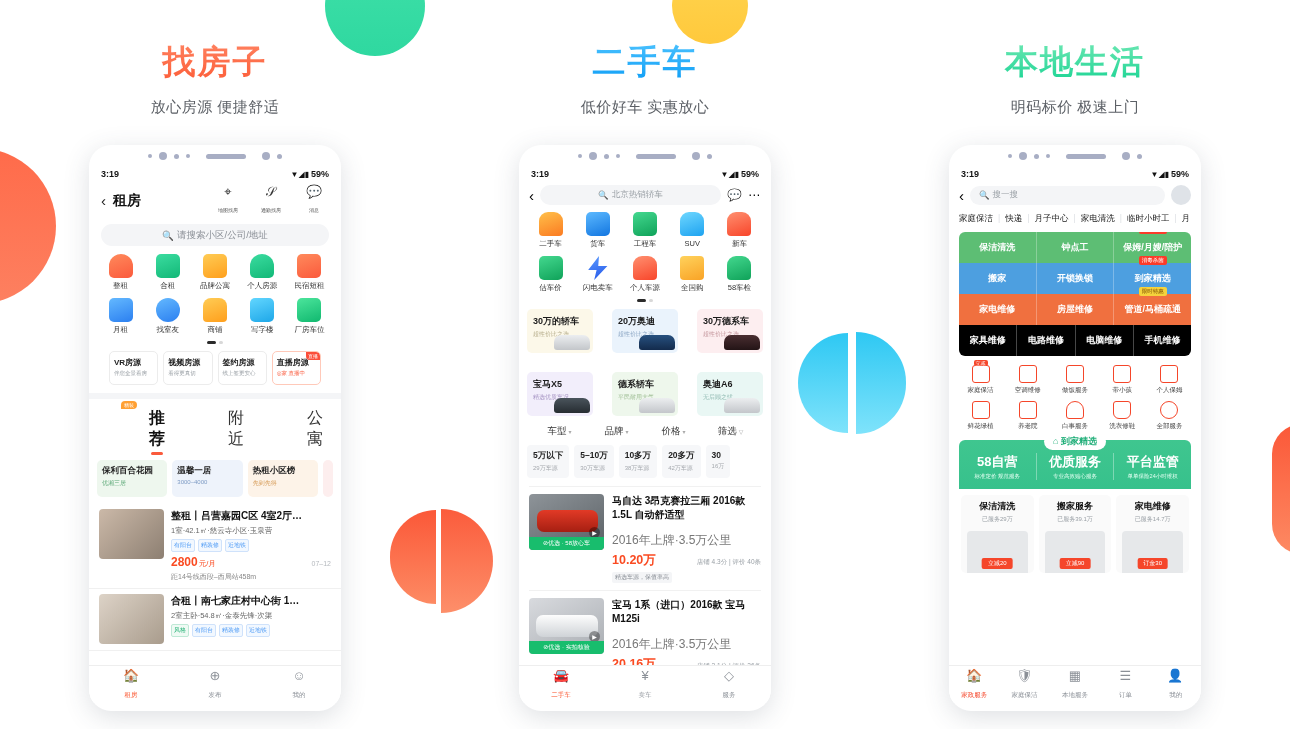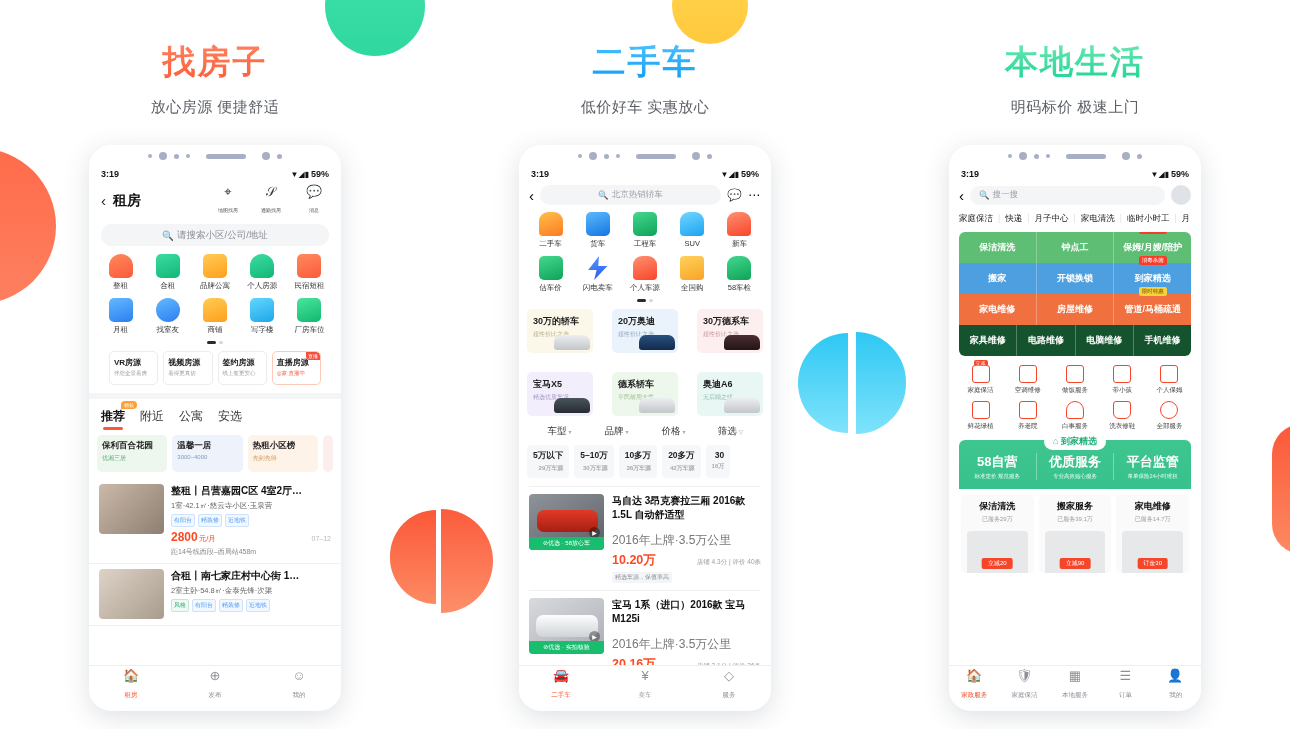--- a/index.html
+++ b/index.html
@@ -79,21 +79,21 @@
   .cards4{ display:grid; grid-template-columns:repeat(4,1fr); gap:5px; padding:0 20px 8px;}
   .c4{ border:1px solid #ececec; border-radius:5px; padding:5px 4px 7px; position:relative; overflow:hidden;}
   .c4 b{ display:block; font-size:8px; color:#222; }
   .c4 s{ display:block; font-size:5.5px; color:#9aa0a6; text-decoration:none; margin-top:2px;}
   .c4.live{ border-color:#ffc9b9; }
   .c4.live s{ color:#fa5a3c; }
   .c4 .badge{ position:absolute; right:0; top:0; background:#fb4e3a; color:#fff;
       font-size:5px; padding:1px 2px; border-radius:0 4px 0 4px; }
   .sepgap{ height:6px; background:#f4f5f7; }
   .tabs{ display:flex; gap:15px; padding:9px 12px 0; position:relative; }
-  .tab{ font-size:12px; color:#333; position:relative; }
+  .tab{ font-size:16px; color:#333; position:relative;margin-left:48px; }
   .tab.on{ font-weight:bold; color:#111; }
   .tab.on::after{ content:""; position:absolute; left:2px; right:2px; bottom:-5px;
       height:2.5px; background:#fa5a3c; border-radius:2px; }
   .hot{ position:absolute; top:2px; left:32px; background:#ffa033; color:#fff;
       font-size:5px; padding:1px 3px; border-radius:5px 5px 5px 0; }
   .minicards{ display:flex; gap:5px; padding:10px 8px 7px; }
   .mc{ flex:1; border-radius:5px; padding:5px 5px 9px; min-width:0; }
   .mc b{ font-size:8.5px; display:block; color:#222; }
   .mc s{ font-size:6px; text-decoration:none; display:block; margin-top:2px; }
   .listing{ display:flex; gap:7px; padding:5px 10px 6px; border-bottom:1px solid #f0f0f0;}
@@ -125,21 +125,21 @@
   .bigtiles{ display:grid; grid-template-columns:repeat(3,1fr); gap:19px; padding:0 8px; }
   .bt{ border-radius:5px; padding:6px 6px 13px; position:relative; overflow:hidden; height:44px;}
   .bt b{ font-size:9px; color:#1b1b1b; display:block; }
   .bt s{ font-size:6px; text-decoration:none; display:block; margin-top:2px; }
   .bt .car{ position:absolute; right:3px; bottom:3px; width:36px; height:15px;
       border-radius:7px 7px 3px 3px; }
   .filters{ display:flex; padding:9px 12px 7px; }
   .f{ flex:1; text-align:center; font-size:9.5px; color:#333; }
   .f .ar{ font-size:6px; color:#aaa; margin-left:2px; }
   .pricescroll{ display:flex; gap:5px; padding:0 8px 8px; }
-  .pc{ background:#f6f7f9; border-radius:4px; padding:5px 6px; flex:none; text-align:right;font-weight:bold;}
+  .pc{ background:#f6f7f9; border-radius:4px; padding:5px 6px; flex:none; text-align:left;}
   .pc b{ font-size:8.5px; color:#222; display:block; }
   .pc s{ font-size:6px; color:#a5a9ae; text-decoration:none; display:block; margin-top:2px;}
   .carlist{ padding:0 10px; }
   .car-item{ display:flex; gap:8px; padding:7px 0 7px; border-top:1px solid #f1f1f1; }
   .car-thumb{ width:75px; height:56px; border-radius:4px; flex:none; position:relative;
       background:#d9dbe0; overflow:hidden; }
   .car-badge{ position:absolute; left:0; right:0; bottom:0; background:#18bd6d; color:#fff;
       font-size:6px; text-align:center; padding:2px 0; }
   .car-play{ position:absolute; right:4px; bottom:12px; width:11px; height:11px;
       border-radius:50%; background:rgba(0,0,0,.35); color:#fff; font-size:6px;
@@ -161,21 +161,21 @@
       white-space:nowrap; overflow:hidden; }
   .p3-chips i{ color:#dcdfe3; font-style:normal; }
   .megagrid{ margin:0 10px; border-radius:6px; overflow:hidden; }
   .mgrow{ display:flex; position:relative; }
   .mgcell{ flex:1; padding:9px 4px; font-size:9px; color:#fff; font-weight:bold;
       text-align:center; border-right:1px solid rgba(255,255,255,.28); position:relative;}
   .mgcell:last-child{ border-right:none; }
   .mgrow.g .mgcell{ background:#5dbe74; }
   .mgrow.b .mgcell{ background:#4d9fe0; }
   .mgrow.o .mgcell{ background:#f0703f; }
-  .mgrow.o2 .mgcell{ background:#14532d; }
+  .mgrow.o2 .mgcell{ background:#000000; }
   .mgtag{ position:absolute; top:-7px; left:50%; transform:translateX(-50%);
      background:#fb3b2a; color:#fff; font-size:5.5px; padding:1px 3px; border-radius:2px;
      font-weight:normal; white-space:nowrap; }
   .mgtag.y{ background:#f5d33c; color:#7a4a00; }
   .svc{ display:grid; grid-template-columns:repeat(5,1fr); row-gap:6px; padding:9px 8px 7px;}
   .svc .gitem .gicon{ width:18px;height:18px; }
   .svc .glabel{ font-size:6.5px; color:#444; }
   .jiaxuan{ margin:2px 10px 0; background:linear-gradient(180deg,#3fc68f,#37c18c);
      border-radius:6px 6px 0 0; padding:8px 0 9px; position:relative; }
   .jx-pill{ position:absolute; top:-7px; left:50%; transform:translateX(-50%);

